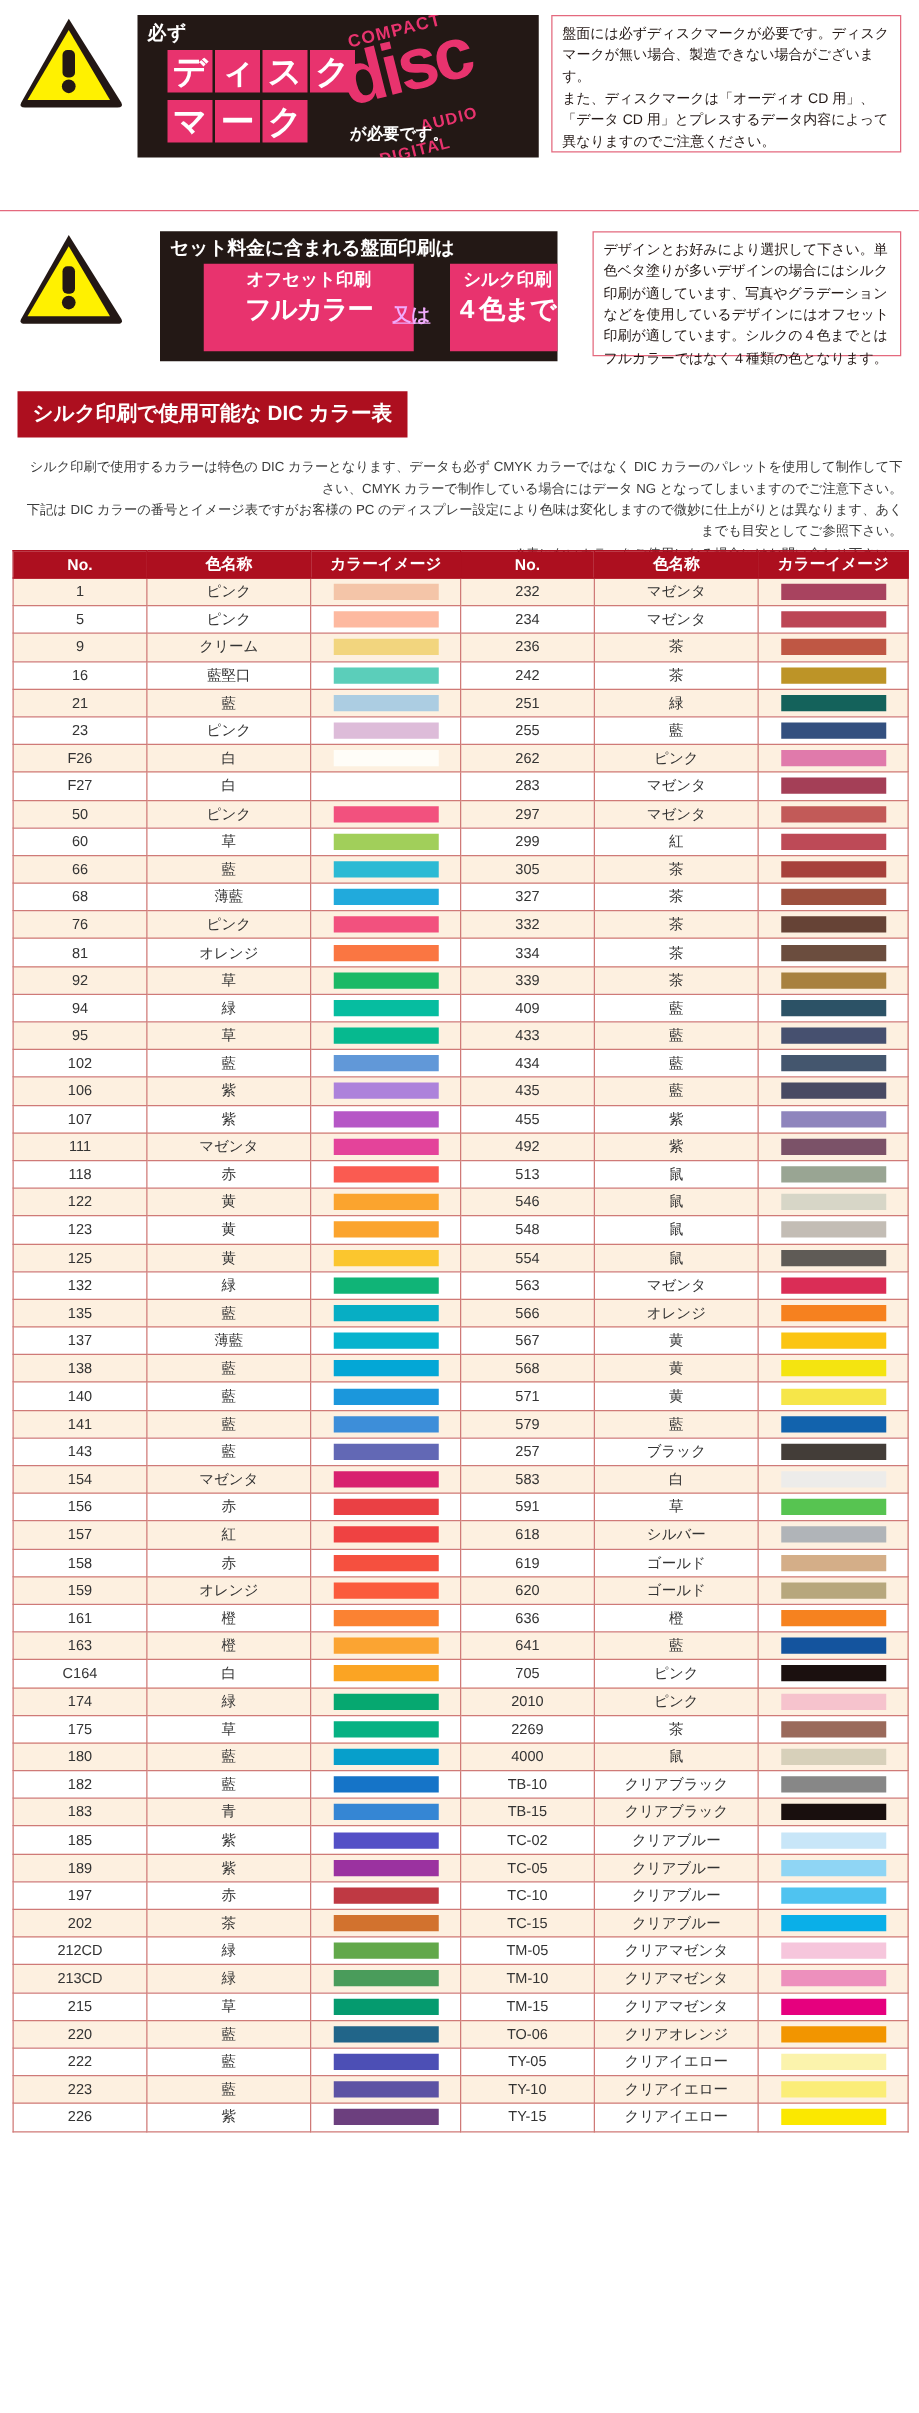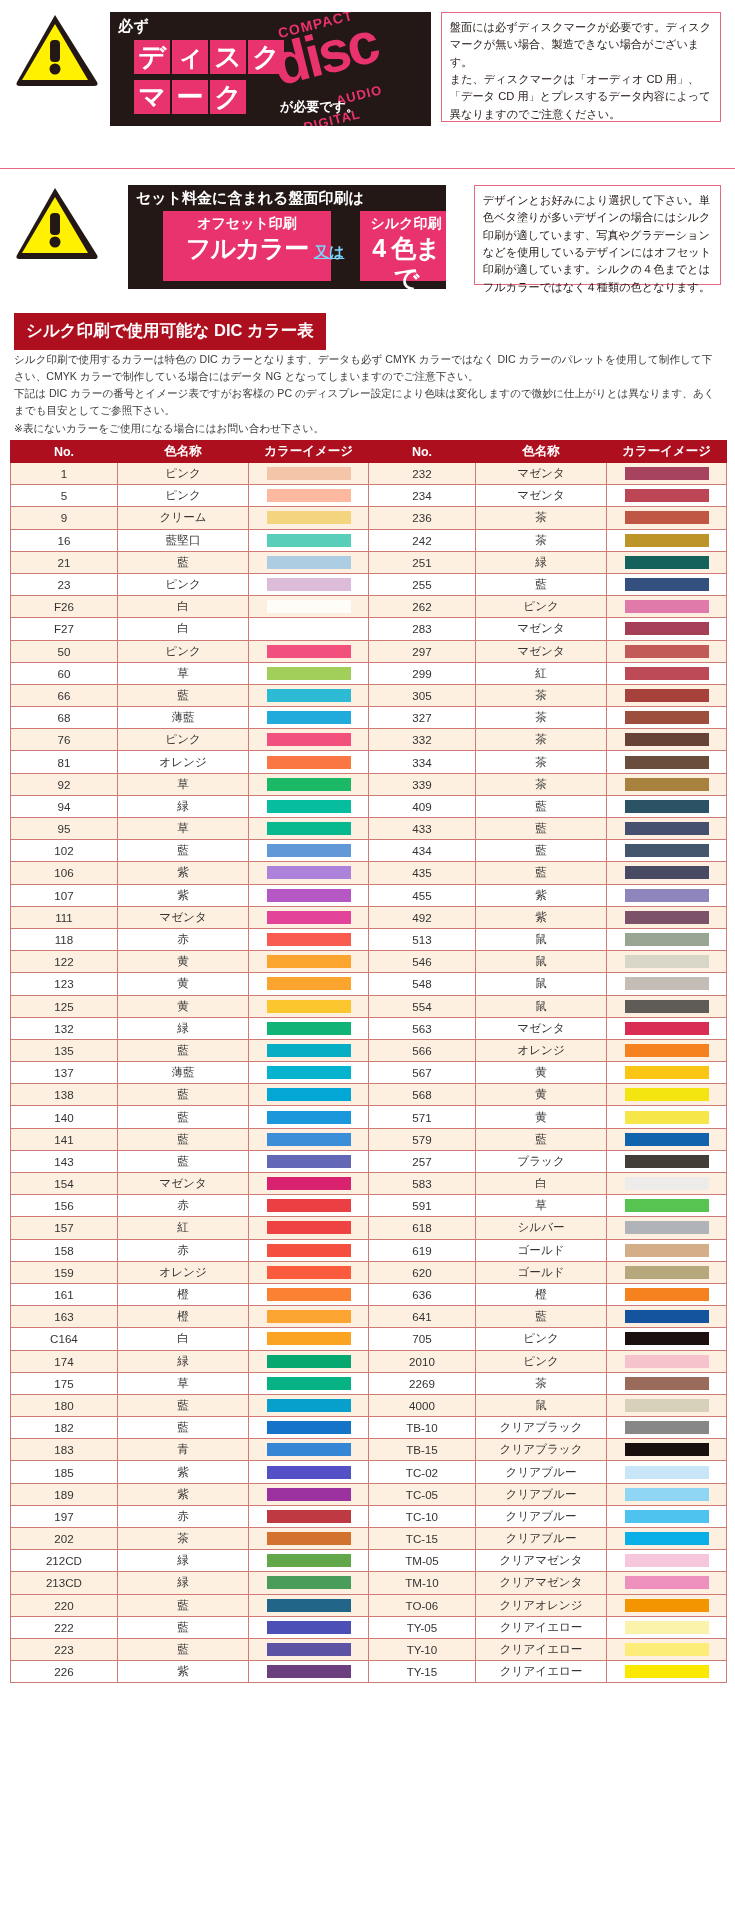--- a/index.html
+++ b/index.html
@@ -65,22 +65,22 @@
 
   
   .banner-2 { width: 330px; height: 104px; }
   .b2-title { position: absolute; left: 8px; top: 4px; color: #fff; font-size: 15px; font-weight: bold; }
   .b2-left, .b2-right {
     position: absolute; background: #e8336e; color: #fff; text-align: center;
   }
   .b2-left { left: 8px; top: 26px; width: 168px; height: 70px; margin-left: 27px; }
   .b2-right { left: 232px; top: 26px; width: 92px; height: 70px; }
   .b2-small { font-size: 14px; font-weight: bold; padding-top: 4px; display:block; }
-  .b2-big { font-size: 25px; font-weight: bold; display:block; line-height: 30px; letter-spacing: -1px;}
-  .b2-or { position: absolute; left: 186px; top: 58px; color: #7dd3fc; font-size: 15px; font-weight: bold; text-decoration: underline; }
+  .b2-big { font-size: 21px; font-weight: bold; display:block; line-height: 30px; letter-spacing: -1px;}
+  .b2-or { position: absolute; left: 186px; top: 58px; color: #f0abfc; font-size: 15px; font-weight: bold; text-decoration: underline; }
 
   
   .sec-head {
     background: #ad0f1f; color: #ffffff;
     font-size: 16.5px; font-weight: bold;
     padding: 7px 12px 8px 12px;
     display: inline-block;
   }
 
   .body-text { font-size: 10.6px; line-height: 1.62; color: #3a3a3a; }
@@ -171,21 +171,21 @@
       <span class="b2-small">シルク印刷</span>
       <span class="b2-big">4 色まで</span>
     </div>
   </div>
 
   <div class="sidebox" style="margin-left:10px;width:256px;height:100px;">デザインとお好みにより選択して下さい。単色ベタ塗りが多いデザインの場合にはシルク印刷が適しています、写真やグラデーションなどを使用しているデザインにはオフセット印刷が適しています。シルクの４色までとはフルカラーではなく４種類の色となります。</div>
 </div>
 
 <div class="sec-head" style="position:absolute;left:14px;top:313px;">シルク印刷で使用可能な DIC カラー表</div>
 
-<div class="body-text" style="position:absolute;left:14px;top:351px;width:708px;">
+<div class="body-text" style="position:absolute;left:14px;top:366px;width:708px;text-align:right;">
   <div>シルク印刷で使用するカラーは特色の DIC カラーとなります、データも必ず CMYK カラーではなく DIC カラーのパレットを使用して制作して下さい、CMYK カラーで制作している場合にはデータ NG となってしまいますのでご注意下さい。</div>
   <div>下記は DIC カラーの番号とイメージ表ですがお客様の PC のディスプレー設定により色味は変化しますので微妙に仕上がりとは異なります、あくまでも目安としてご参照下さい。</div>
   <div>※表にないカラーをご使用になる場合にはお問い合わせ下さい。</div>
 </div>
 
 <div style="position:absolute;left:10px;top:440px;">
   <table class="dic">
     <colgroup>
       <col class="c-no">
         <col class="c-nm">
@@ -810,20 +810,32 @@
           <td>緑</td>
           <td>
             <span class="sw" style="background:#4a9c5b"></span>
           </td>
           <td>TM-10</td>
           <td>クリアマゼンタ</td>
           <td>
             <span class="sw" style="background:#ed90bd"></span>
           </td>
         </tr>
+        <tr class="even">
+          <td>215</td>
+          <td>草</td>
+          <td>
+            <span class="sw" style="background:#059b6f"></span>
+          </td>
+          <td>TM-15</td>
+          <td>クリアマゼンタ</td>
+          <td>
+            <span class="sw" style="background:#e6007e"></span>
+          </td>
+        </tr>
         <tr class="odd">
           <td>220</td>
           <td>藍</td>
           <td>
             <span class="sw" style="background:#216589"></span>
           </td>
           <td>TO-06</td>
           <td>クリアオレンジ</td>
           <td>
             <span class="sw" style="background:#f29500"></span>

